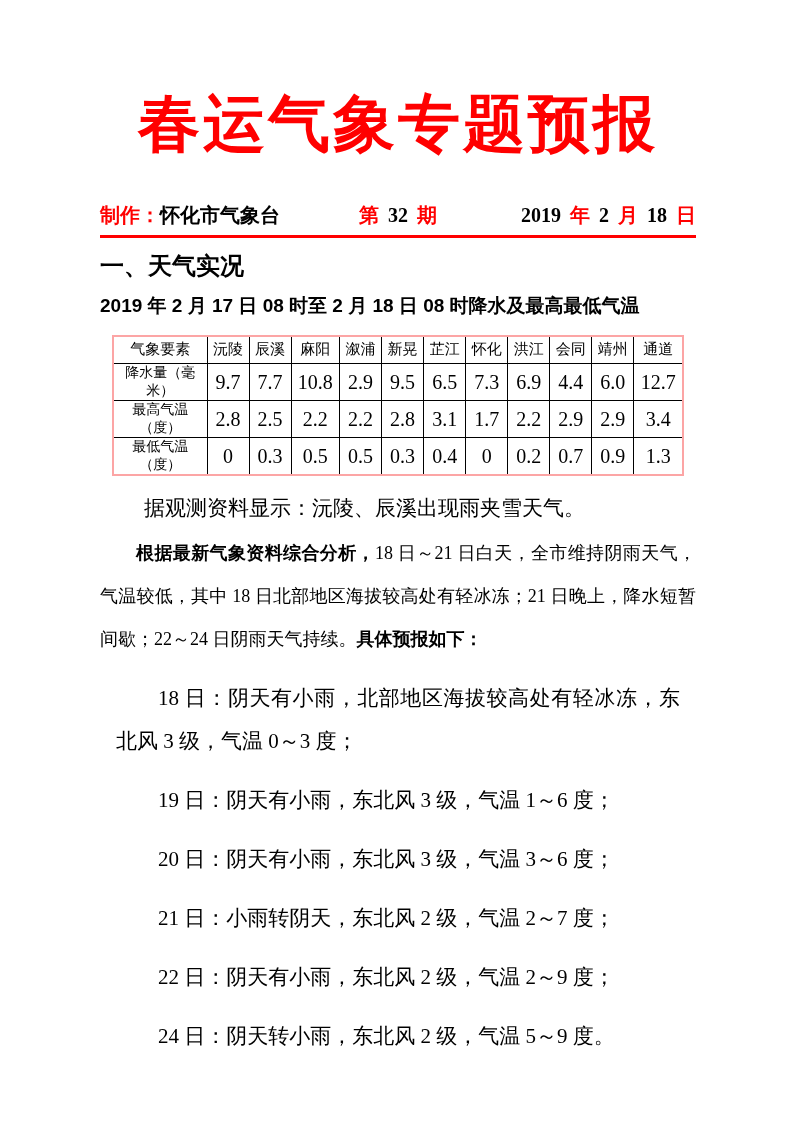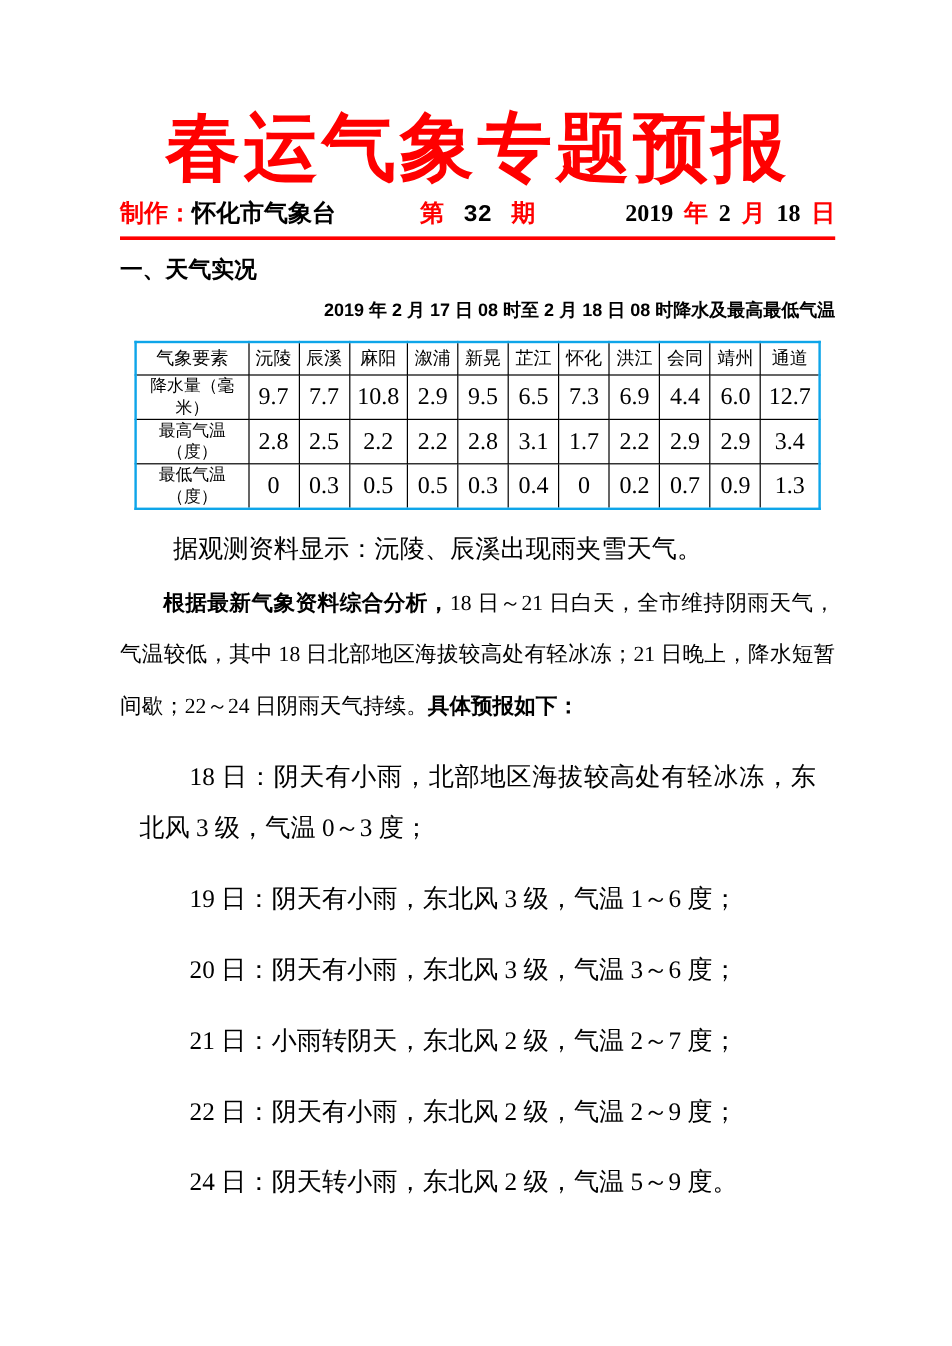--- a/index.html
+++ b/index.html
@@ -22,53 +22,54 @@
     font-weight: bold;
     line-height: 1.25;
     letter-spacing: 3px;
     font-family: "Liberation Serif", serif;
     white-space: nowrap;
   }
   .meta-row {
     display: grid;
     grid-template-columns: 1fr auto 1fr;
     align-items: baseline;
+    margin-top: 38px;
     font-size: 20px;
     font-weight: bold;
     gap: 26px;
   }
   .meta-left { font-family: "Liberation Sans", sans-serif; text-align: left; white-space: nowrap; }
-  .meta-center { font-family: Liberation Mono, monospace; text-align: center; white-space: nowrap; }
+  .meta-center { font-family: Liberation Serif, serif; text-align: center; white-space: nowrap; }
   .meta-right { font-family: "Liberation Serif", serif; text-align: right; white-space: nowrap; }
   .meta-center span, .meta-right span { margin-left: 4px; }
   .meta-center span:first-child, .meta-right span:first-child { margin-left: 0; }
   .red { color: #FF0000; }
   .rule {
     margin-top: 6px;
     border-bottom: 3px solid #FF0000;
     height: 0;
   }
   .section-heading {
     margin: 12px 0 0 0;
-    font-size: 19px;
+    font-size: 24px;
     font-weight: bold;
     font-family: "Liberation Sans", sans-serif;
   }
   .table-title {
     margin: 11px 0 7px 0;
-    text-align: right;
-    font-size: 15px;
+    text-align: left;
+    font-size: 19px;
     font-weight: bold;
     font-family: "Liberation Sans", sans-serif;
   }
   table.obs {
     width: 572px;
     margin: 16px auto;
     border-collapse: collapse;
-    border: 2px solid #0ea5e9;
+    border: 2px solid #fca5a5;
   }
   table.obs th, table.obs td {
     border: 1px solid #000;
     text-align: center;
     vertical-align: middle;
     height: 28px;
     padding: 0 1px;
     font-weight: normal;
     font-size: 15px;
     font-family: "Liberation Serif", serif;

